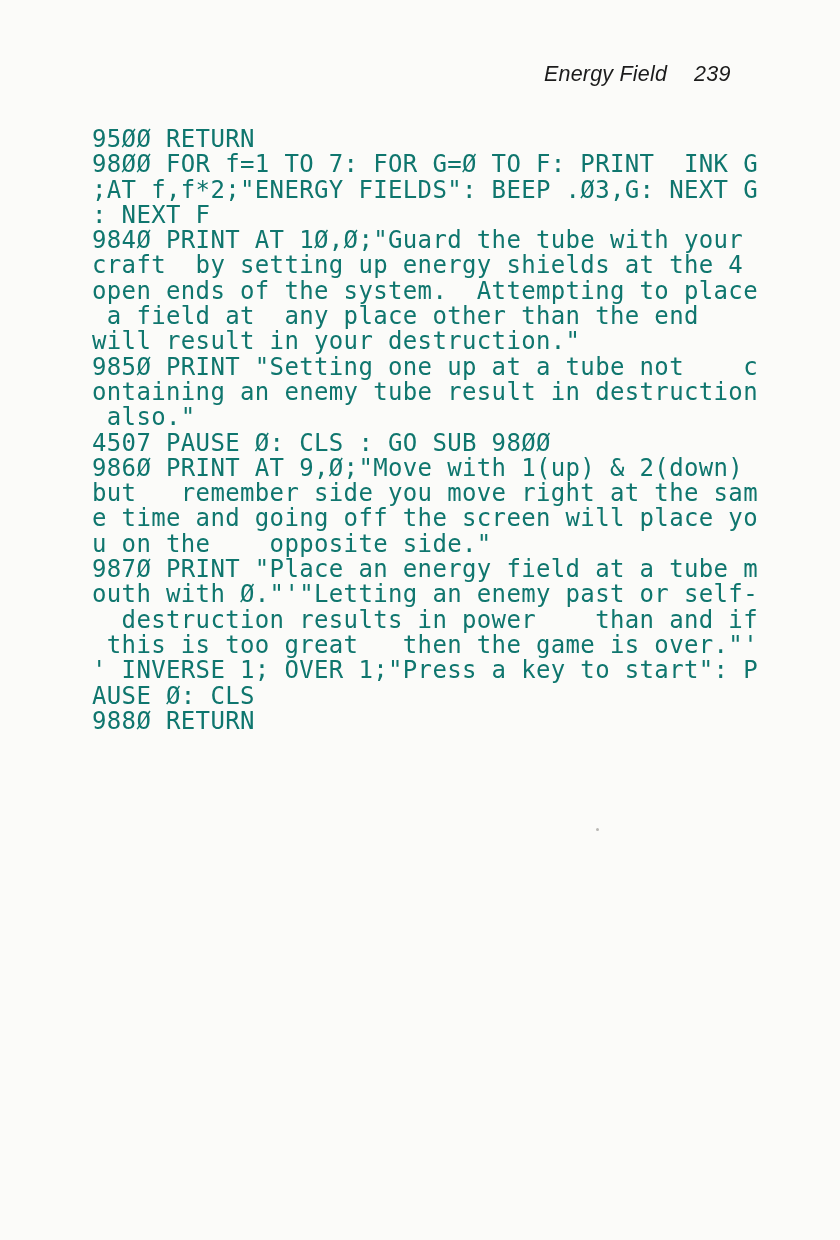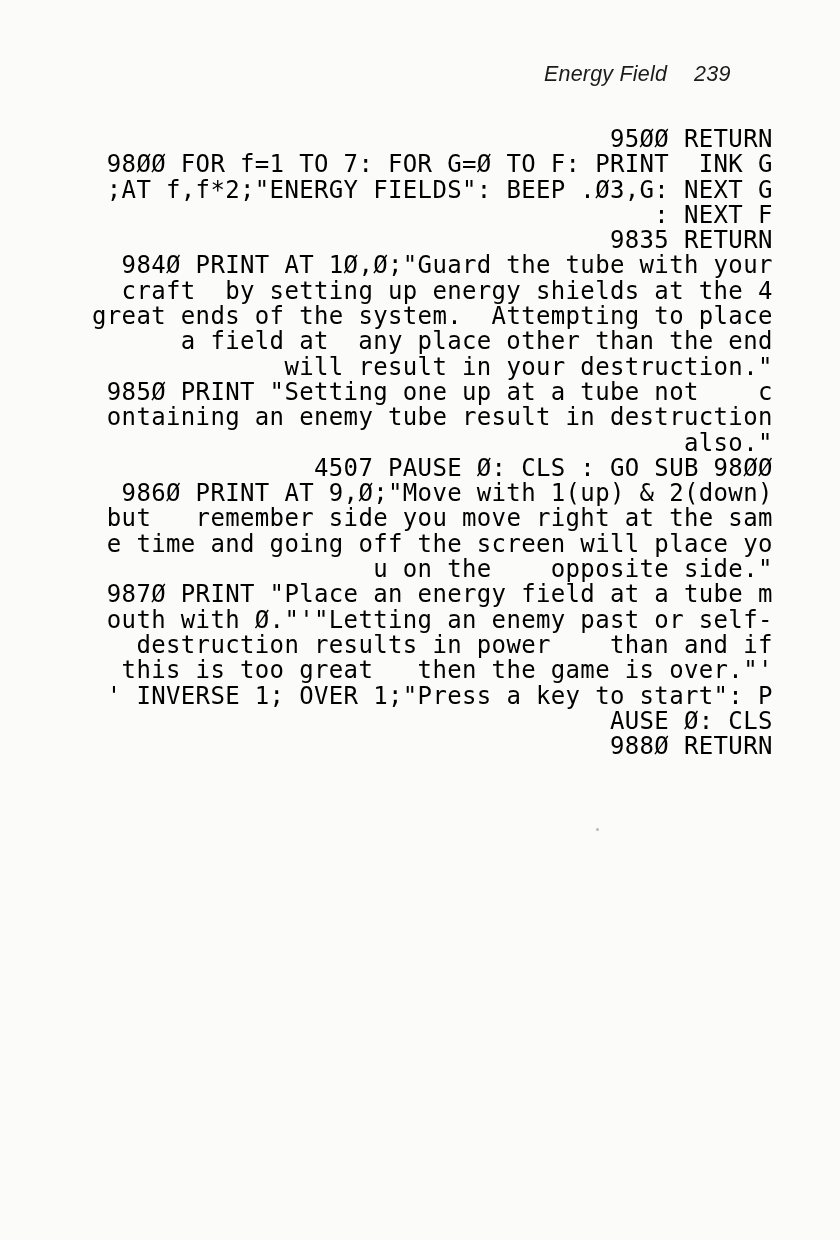--- a/index.html
+++ b/index.html
@@ -25,22 +25,21 @@
     font-style: italic;
     font-size: 21.5px;
     font-weight: 500;
     letter-spacing: 0.2px;
     color: #1c1c1c;
   }
   .code-listing {
     position: absolute;
     top: 127px;
     left: 92px;
-    color: #000000;
-    text-align: right;
+    color: #0f766e;
   }
   .code-line {
     font-family: "DejaVu Sans Mono", monospace;
     font-size: 24px;
     line-height: 25.3px;
     height: 25.3px;
     letter-spacing: 0.35px;
     white-space: pre;
   }
   .speck {
@@ -59,24 +58,23 @@
   <div class="running-header">
     <span>Energy Field</span>
     <span>239</span>
   </div>
 
   <div class="code-listing">
     <div class="code-line">95ØØ RETURN</div>
     <div class="code-line">98ØØ FOR f=1 TO 7: FOR G=Ø TO F: PRINT  INK G</div>
     <div class="code-line">;AT f,f*2;"ENERGY FIELDS": BEEP .Ø3,G: NEXT G</div>
     <div class="code-line">: NEXT F</div>
-    <div class="code-line">9835 RETURN</div>
     <div class="code-line">984Ø PRINT AT 1Ø,Ø;"Guard the tube with your</div>
     <div class="code-line">craft  by setting up energy shields at the 4</div>
-    <div class="code-line">great ends of the system.  Attempting to place</div>
+    <div class="code-line">open ends of the system.  Attempting to place</div>
     <div class="code-line"> a field at  any place other than the end</div>
     <div class="code-line">will result in your destruction."</div>
     <div class="code-line">985Ø PRINT "Setting one up at a tube not    c</div>
     <div class="code-line">ontaining an enemy tube result in destruction</div>
     <div class="code-line"> also."</div>
     <div class="code-line">4507 PAUSE Ø: CLS : GO SUB 98ØØ</div>
     <div class="code-line">986Ø PRINT AT 9,Ø;"Move with 1(up) &amp; 2(down)</div>
     <div class="code-line">but   remember side you move right at the sam</div>
     <div class="code-line">e time and going off the screen will place yo</div>
     <div class="code-line">u on the    opposite side."</div>

